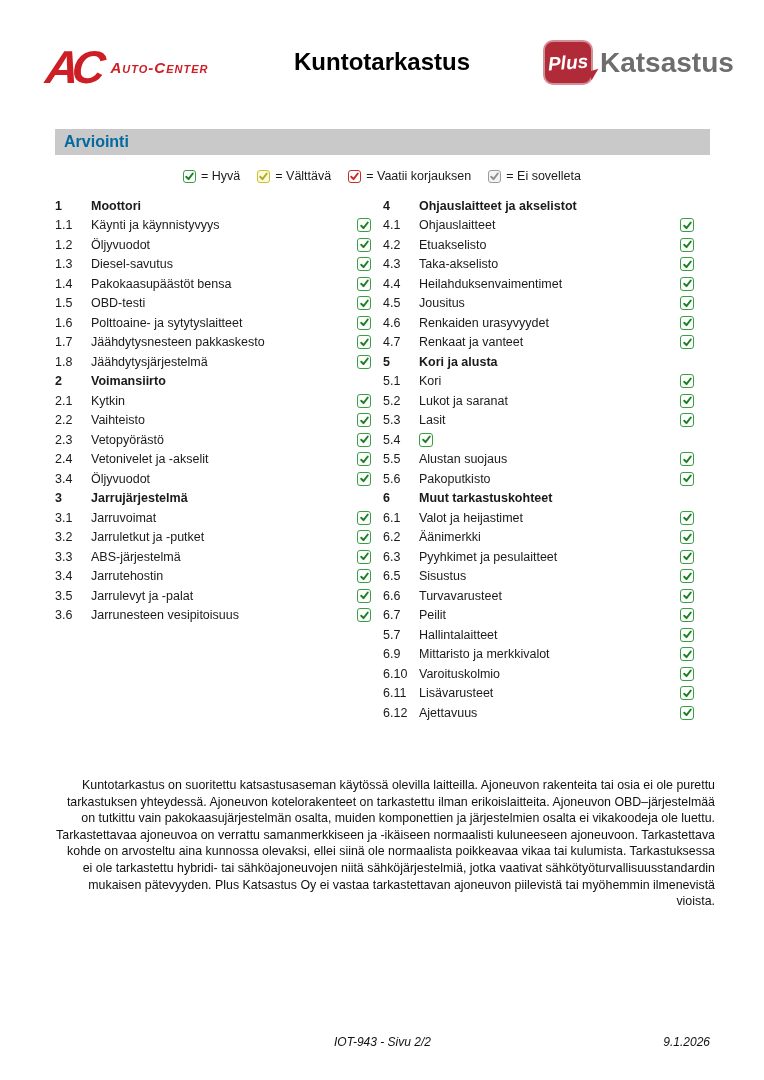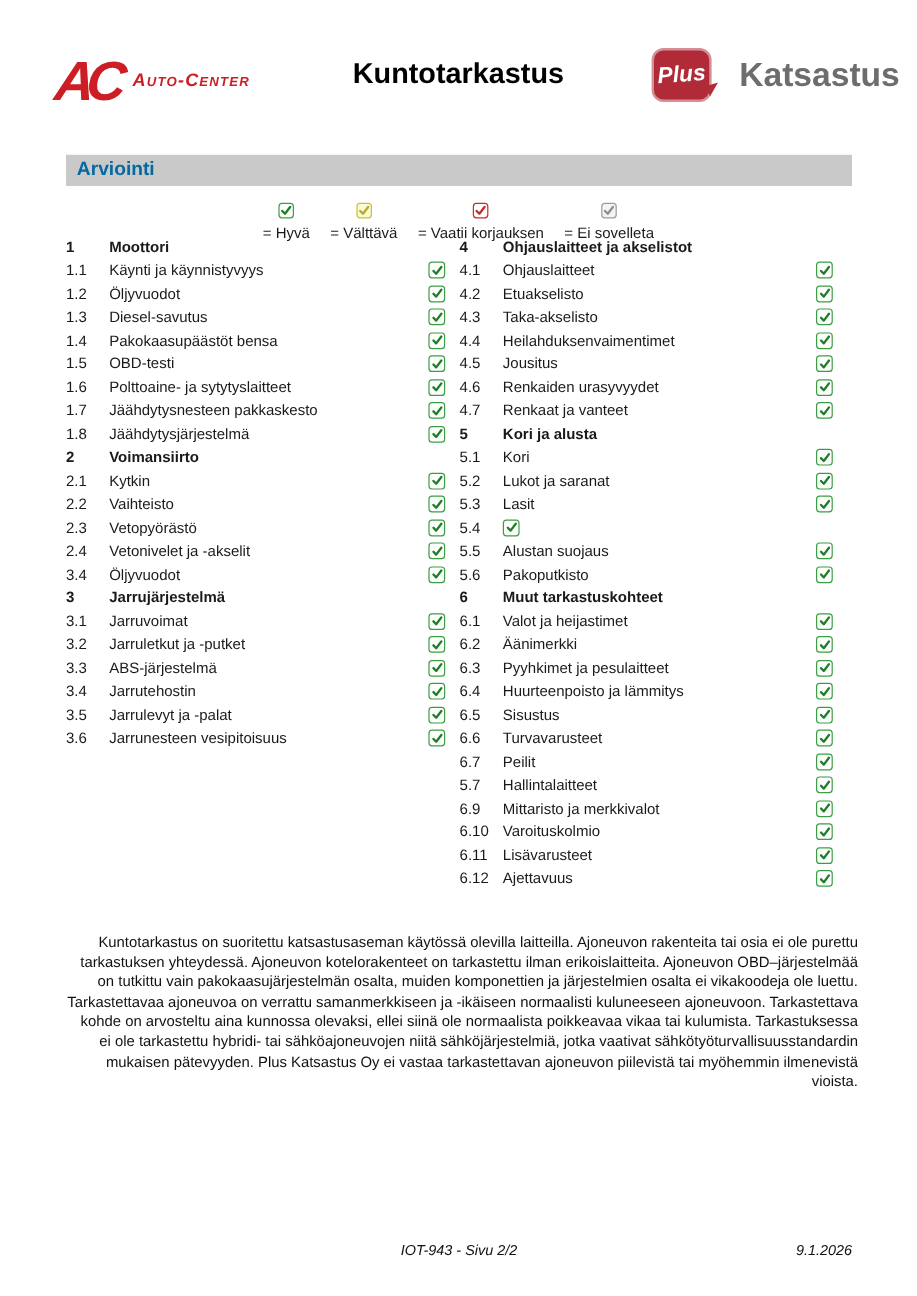--- a/index.html
+++ b/index.html
@@ -39,36 +39,36 @@
     color:#ffffff; font-style:italic; font-weight:bold; font-size:19px;
     transform:rotate(-4deg); letter-spacing:0px;
   }
   .plus-tail {
     position:absolute; right:-9px; bottom:4px;
     width:0; height:0;
     border-top:9px solid #b02a37;
     border-right:10px solid transparent;
     transform:rotate(-18deg);
   }
-  .plus-name { font-weight:bold; font-size:28px; color:#6d6d6d; margin-left:23px; letter-spacing:0px; }
+  .plus-name { font-weight:bold; font-size:28px; color:#6d6d6d; margin-left:7px; letter-spacing:0px; }
 
   
   .section-bar {
     position:absolute; left:55px; top:129px; width:655px; height:26px;
     background:#c9c9c9; display:flex; align-items:center;
     font-size:16px; font-weight:bold; color:#0369a1; padding-left:9px;
   }
 
   
   .legend {
     position:absolute; left:0; top:169px; width:100%;
     display:flex; justify-content:center; align-items:center; gap:17px;
     font-size:12.5px;
   }
-  .legend-item { display:flex; align-items:center; gap:5px;flex-direction:column; }
+  .legend-item { display:flex; align-items:center; gap:5px; }
 
   
   .cb {
     display:inline-flex; width:14px; height:14px;
     border:1.5px solid #3c9e44; border-radius:3px;
     background:#fdfffd; align-items:center; justify-content:center;
     flex:0 0 auto;
   }
   .cb svg { width:11px; height:11px; display:block; }
   .legend .cb { width:13px; height:13px; }
@@ -495,29 +495,20 @@
         <div class="row">
           <span class="num">6.3</span>
           <span class="label">Pyyhkimet ja pesulaitteet</span>
           <span class="cb" style="border-color: rgb(60, 158, 68); background: rgb(253, 255, 253);">
             <svg viewBox="0 0 12 12">
               <path d="M2.4 6.3 L4.9 8.9 L9.6 2.7" fill="none" stroke="#1e7e28" stroke-width="2.1" stroke-linecap="round" stroke-linejoin="round"></path>
             </svg>
           </span>
         </div>
         <div class="row">
-          <span class="num">6.4</span>
-          <span class="label">Huurteenpoisto ja lämmitys</span>
-          <span class="cb" style="border-color: rgb(60, 158, 68); background: rgb(253, 255, 253);">
-            <svg viewBox="0 0 12 12">
-              <path d="M2.4 6.3 L4.9 8.9 L9.6 2.7" fill="none" stroke="#1e7e28" stroke-width="2.1" stroke-linecap="round" stroke-linejoin="round"></path>
-            </svg>
-          </span>
-        </div>
-        <div class="row">
           <span class="num">6.5</span>
           <span class="label">Sisustus</span>
           <span class="cb" style="border-color: rgb(60, 158, 68); background: rgb(253, 255, 253);">
             <svg viewBox="0 0 12 12">
               <path d="M2.4 6.3 L4.9 8.9 L9.6 2.7" fill="none" stroke="#1e7e28" stroke-width="2.1" stroke-linecap="round" stroke-linejoin="round"></path>
             </svg>
           </span>
         </div>
         <div class="row">
           <span class="num">6.6</span>

